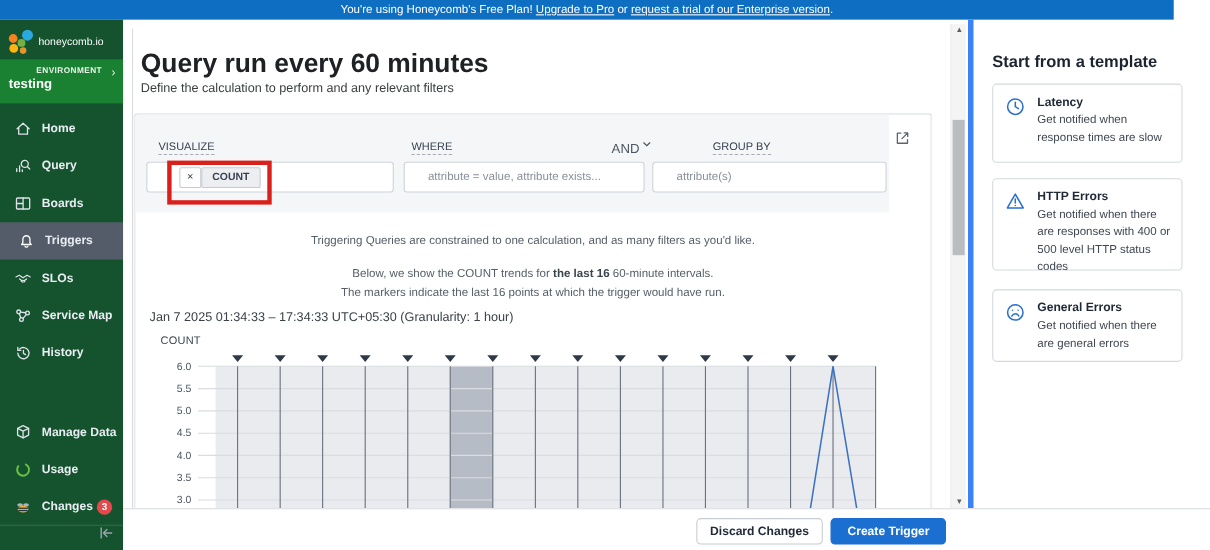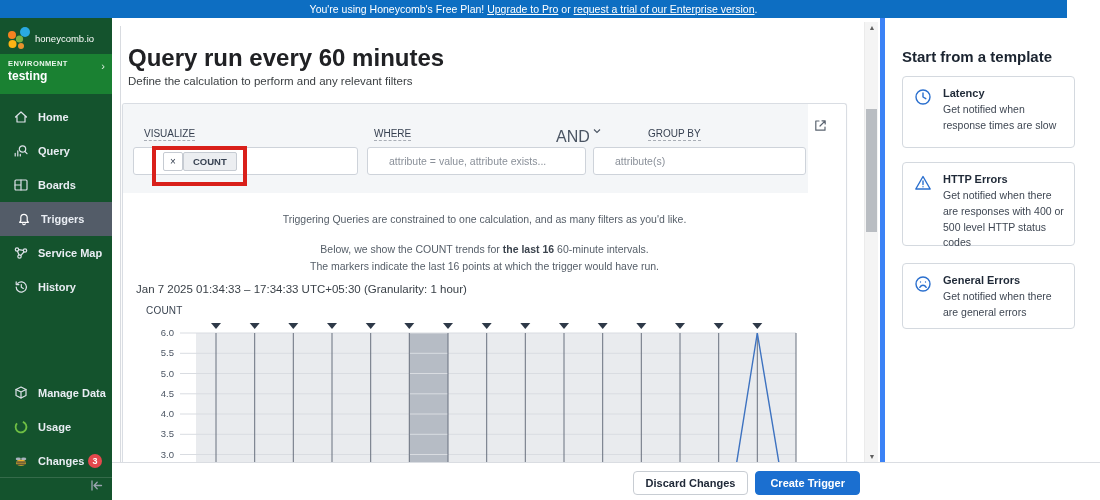--- a/index.html
+++ b/index.html
@@ -9,21 +9,21 @@
   
   .banner { position:absolute; left:0; top:0; width:1067px; height:18px; background:#0d6ec2; color:#fff;
             font-size:10.5px; text-align:center; line-height:18px; }
   .banner .lnk { text-decoration:underline; cursor:pointer; }
 
   
   .sidebar { position:absolute; left:0; top:18px; width:112px; height:482px; background:#14532d; color:#e9edf3; }
   .logo-row { position:absolute; left:6px; top:8px; display:flex; align-items:center; gap:3px; }
   .logo-text { font-size:9.5px; color:#fff; }
   .env { position:absolute; left:0; top:36px; width:112px; height:40px; background:#1a8132; padding:5px 8px 4px; }
-  .env-label { font-size:7.5px; font-weight:bold; letter-spacing:.4px; color:#eaf6ec; }
+  .env-label { font-size:7.5px; font-weight:bold; letter-spacing:.4px; color:#eaf6ec;margin-left:25px; }
   .env-name { font-size:12px; font-weight:bold; color:#fff; margin-top:1px; }
   .env-chevron { position:absolute; right:7px; top:6px; font-size:11px; color:#dff0e2; }
   .nav { position:absolute; left:0; top:82px; width:112px; }
   .nav-item { height:34px; display:flex; align-items:center; gap:9px; padding-left:13px; cursor:pointer;
               font-size:11px; font-weight:bold; color:#e9edf3; }
   .nav-item.active { background:#535c68;padding-left:16px; }
   .nav-item svg { flex:0 0 auto; }
   .nav-bottom { position:absolute; left:0; top:358px; width:112px; }
   .badge { position:absolute; right:10px; width:14px; height:14px; border-radius:50%; background:#e5484d;
            color:#fff; font-size:9px; font-weight:bold; text-align:center; line-height:14px; }
@@ -36,21 +36,21 @@
   .page-title { position:absolute; left:16px; top:26px; font-size:24px; font-weight:bold; color:#202124; }
   .page-subtitle { position:absolute; left:16px; top:57px; font-size:11.5px; color:#3c4043; }
 
   .card { position:absolute; left:10px; top:85px; width:725px; bottom:0;
           border:1px solid #d9dde3; border-bottom:none; border-radius:3px 3px 0 0; background:#fff;
           box-shadow:0 1px 2px rgba(0,0,0,.05); overflow:hidden; }
   .qstrip { position:absolute; left:0; top:0; width:685px; height:89px; background:#f4f6f8; }
   .field-label { position:absolute; top:24px; font-size:10px; color:#374151;
                  border-bottom:1px dashed #a8adb5; padding-bottom:1px; }
   .lbl-visualize { left:21px; } .lbl-where { left:251px; } .lbl-groupby { left:477px;margin-left:48px; }
-  .and-dd { position:absolute; left:433px; top:24px; font-size:16px; color:#4b5563; display:flex; align-items:flex-start; gap:3px; cursor:pointer; }
+  .and-dd { position:absolute; left:433px; top:24px; font-size:12px; color:#4b5563; display:flex; align-items:flex-start; gap:3px; cursor:pointer; }
   .qinput { position:absolute; top:43px; height:28px; background:#fff; border:1px solid #ced3da; border-radius:3px;
             font-size:10.5px; color:#374151; font-family:"Liberation Sans", sans-serif; padding:0 21px; }
   .qinput::placeholder { color:#8a9099; }
   .viz-box { left:10px; width:225px; padding:0; }
   .where-input { left:244px; width:219px; }
   .group-input { left:470px; width:213px; }
   .chip-remove { position:absolute; left:40px; top:48px; width:20px; height:19px; background:#fff;
                  border:1px solid #c6cbd2; border-radius:2px; font-size:10px; color:#374151;
                  text-align:center; line-height:17px; cursor:pointer; }
   .chip-label { position:absolute; left:60px; top:48px; height:19px; padding:0 9px; background:#eceef1;
@@ -139,20 +139,27 @@
             <path d="M8 3v10M2 8h6"></path>
           </svg>
         <span>Boards</span>
       </div>
       <div class="nav-item active">
         <svg width="16" height="16" viewBox="0 0 16 16" fill="none" stroke="#ffffff" stroke-width="1.2" stroke-linecap="round" stroke-linejoin="round">
           <path d="M3.6 11.3h8.8l-1.2-1.6V6.5a3.2 3.2 0 0 0-6.4 0v3.2l-1.2 1.6Z"></path>
             <path d="M6.7 12.8a1.4 1.4 0 0 0 2.6 0"></path>
           </svg>
         <span>Triggers</span>
+      </div>
+      <div class="nav-item">
+        <svg width="16" height="16" viewBox="0 0 16 16" fill="none" stroke="#dde2e9" stroke-width="1.1" stroke-linecap="round" stroke-linejoin="round">
+          <path d="M1.5 6.8l3-1.6 3.5 2.4 3.5-2.4 3 1.6"></path>
+            <path d="M4.8 8.6c1.1.9 2.1 1.6 3.2 1.6s2.1-.7 3.2-1.6M6.3 10.6l1 .9M9.7 10.6l-1 .9"></path>
+          </svg>
+        <span>SLOs</span>
       </div>
       <div class="nav-item">
         <svg width="16" height="16" viewBox="0 0 16 16" fill="none" stroke="#dde2e9" stroke-width="1.2" stroke-linecap="round" stroke-linejoin="round">
           <circle cx="4" cy="4.5" r="1.7"></circle>
             <circle cx="12" cy="5.5" r="1.7"></circle>
             <circle cx="6.5" cy="11.5" r="1.7"></circle>
           <path d="M5.7 4.7l4.6.6M6 9.9 4.5 6.3M7.9 10.4l3-3.4"></path>
           </svg>
         <span>Service Map</span>
       </div>

